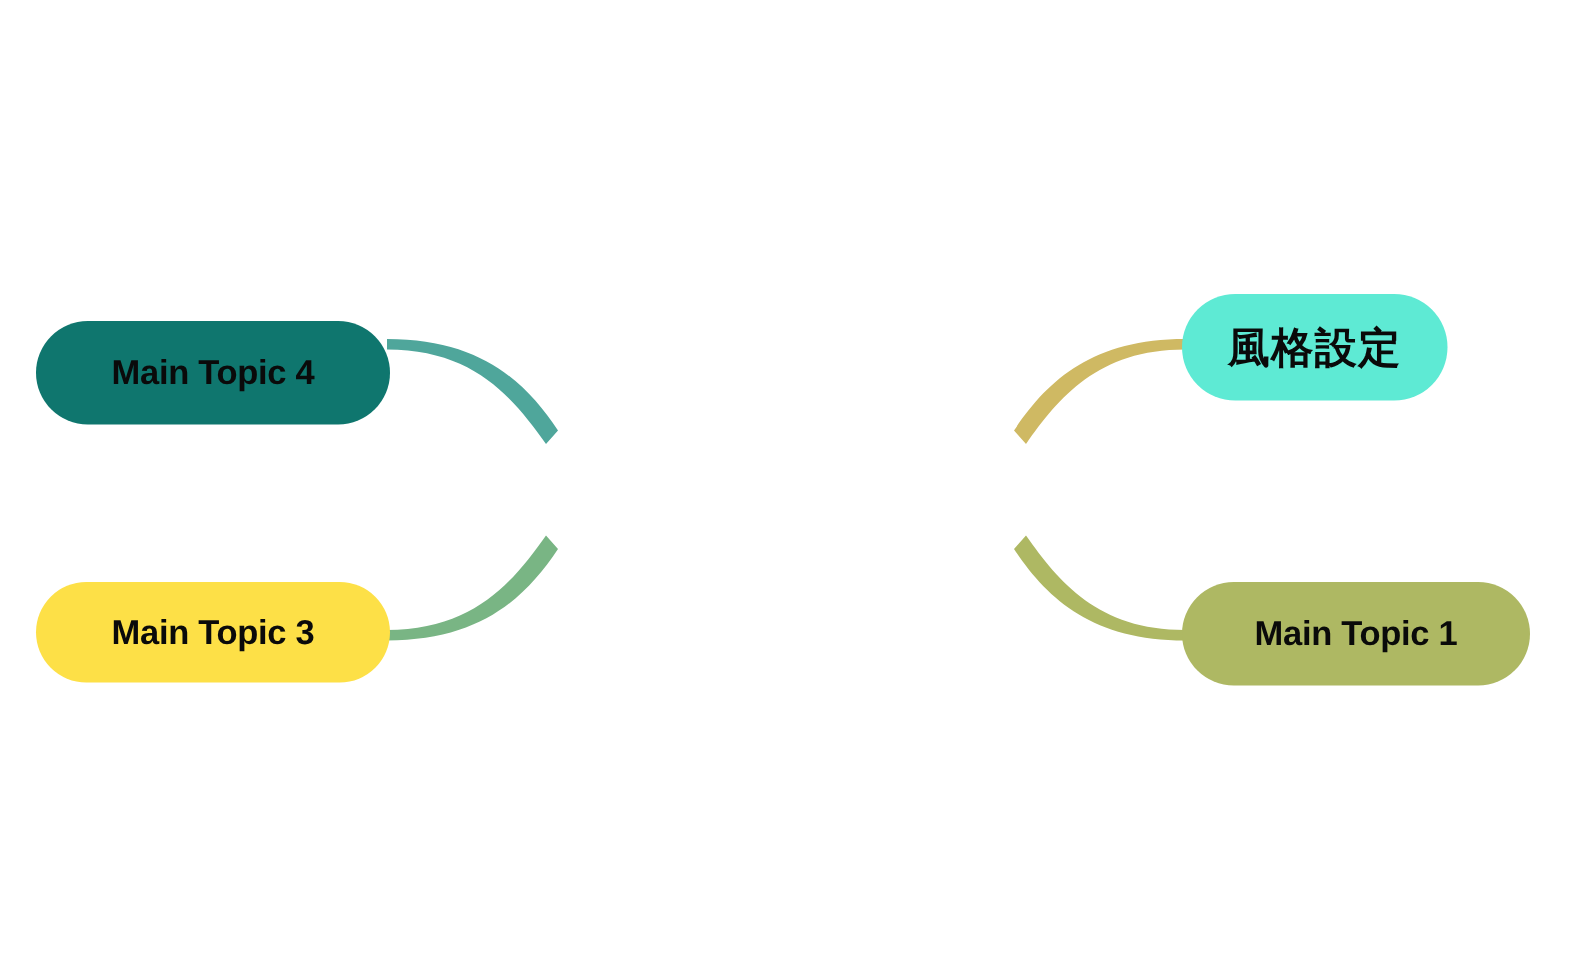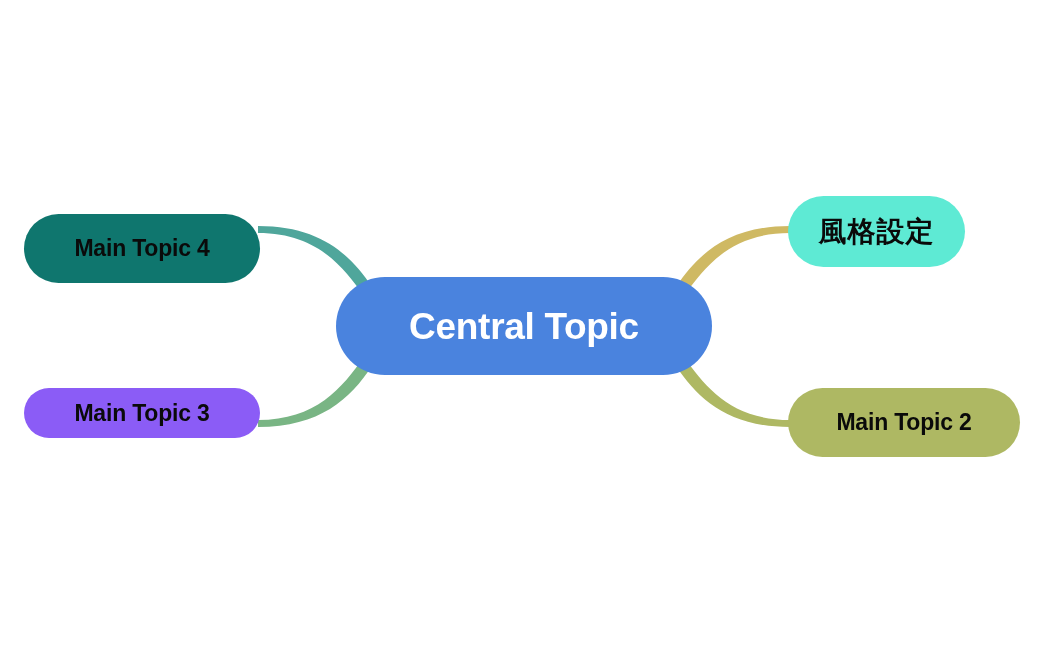--- a/index.html
+++ b/index.html
@@ -72,22 +72,22 @@
     top: 197px;
     width: 236px;
     height: 69px;
     background: #0f766e;
     margin-top: 17px;
   }
   #node-topic3 {
     left: 24px;
     top: 388px;
     width: 236px;
-    height: 50px;
-    background: #8b5cf6;
+    height: 67px;
+    background: #fde047;
   }
   #node-style {
     left: 788px;
     top: 196px;
     width: 177px;
     height: 71px;
     background: #5eead4;
   }
   #node-topic2 {
     left: 788px;
@@ -122,33 +122,30 @@
              C 706 265, 732 233, 790 233
              Z" fill="#cfb963"></path>
 
     <path d="M 790 427
              C 728 427, 698 399, 676 366
              L 684 357
              C 706 388, 732 420, 790 420
              Z" fill="#aeb863"></path>
   </svg>
 
-  <div class="node" id="node-central">
-    <span class="node-label">Central Topic</span>
-  </div>
 
   <div class="node branch" id="node-topic4">
     <span class="node-label">Main Topic 4</span>
   </div>
 
   <div class="node branch" id="node-topic3">
     <span class="node-label">Main Topic 3</span>
   </div>
 
   <div class="node branch cjk" id="node-style">
     <span class="node-label">風格設定</span>
   </div>
 
   <div class="node branch" id="node-topic2">
-    <span class="node-label">Main Topic 2</span>
+    <span class="node-label">Main Topic 1</span>
   </div>
 
 </div>
 
 </body></html>

